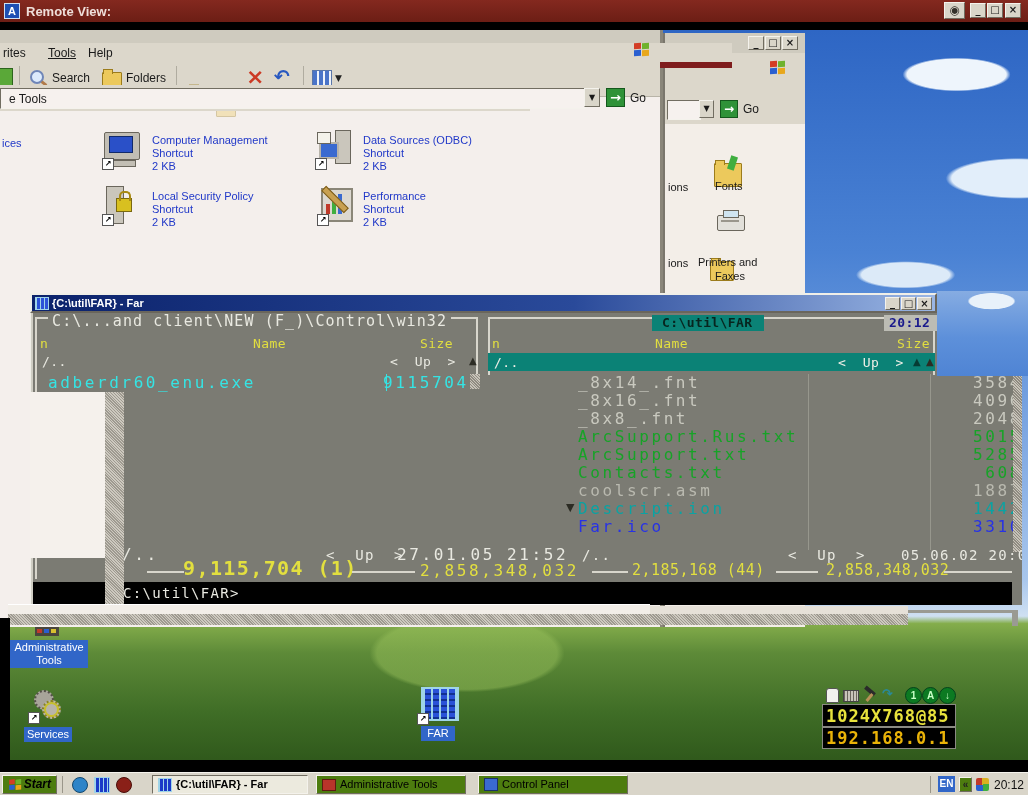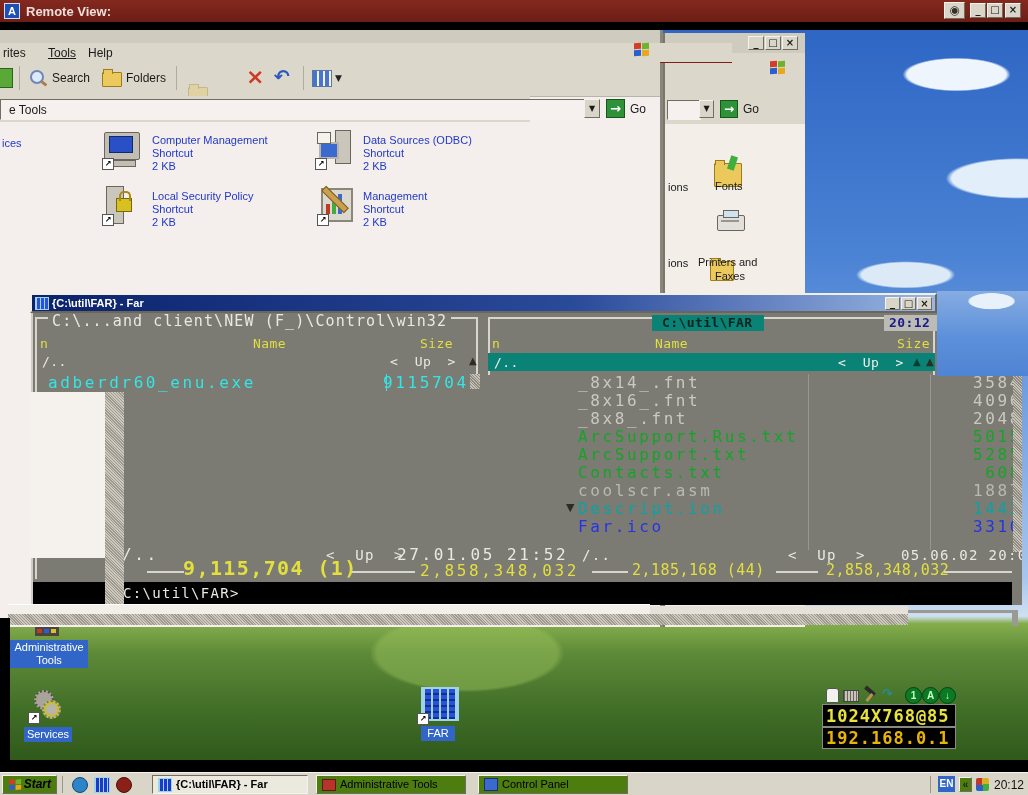--- a/index.html
+++ b/index.html
@@ -119,21 +119,21 @@
       <i class="abs" style="left:5px;top:-6px;width:14px;height:6px;background:#cfe4f0;border:1px solid #6a665c;"></i>
       <i class="abs" style="left:3px;top:4px;width:18px;height:2px;background:#9a968c;"></i>
     </div>
     <span class="abs ui11" style="left:3px;top:224px;color:#1a1a1a;">ions</span>
     <span class="abs ui11" style="left:33px;top:223px;color:#1a1a1a;">Printers and</span>
     <span class="abs ui11" style="left:50px;top:237px;color:#1a1a1a;">Faxes</span>
   </div>
 
   <div class="abs" style="left:0;top:30px;width:663px;height:597px;background:#f4efec;border-right:3px solid #8a867a;box-sizing:border-box;">
     <div class="abs" style="left:0;top:0;width:660px;height:13px;background:#cfcbbf;"></div>
-    <div class="abs" style="left:0;top:13px;width:732px;height:19px;background:#dcd7cb;border-bottom:1px solid #7f1d1d;">
+    <div class="abs" style="left:0;top:13px;width:732px;height:19px;background:#dcd7cb;border-bottom:6px solid #7f1d1d;">
       <span class="abs ui12" style="left:3px;top:3px;color:#1a1a1a;">rites</span>
       <span class="abs ui12" style="left:48px;top:3px;color:#1a1a1a;text-decoration:underline;text-decoration-skip-ink:none;">Tools</span>
       <span class="abs ui12" style="left:88px;top:3px;color:#1a1a1a;">Help</span>
     </div>
     <span class="abs flag" style="left:634px;top:13px;width:20px;height:18px;"><i class="r"></i><i class="g"></i><i class="b"></i><i class="y"></i></span>
     <div class="abs" style="left:0;top:32px;width:660px;height:34px;background:#dcd7cb;border-bottom:1px solid #b8b4a8;">
       <i class="abs" style="left:0;top:6px;width:12px;height:18px;background:#5aa838;border:1px solid #2c641c;border-left:none;"></i>
       <i class="abs" style="left:19px;top:4px;width:1px;height:24px;background:#b0aca0;"></i>
       <i class="abs" style="left:30px;top:8px;width:10px;height:10px;border:2px solid #6f86b8;border-radius:50%;background:#dceafc;"></i>
       <i class="abs" style="left:41px;top:20px;width:6px;height:3px;background:#b07a4a;transform:rotate(38deg);"></i>
@@ -143,21 +143,21 @@
       <i class="abs" style="left:176px;top:4px;width:1px;height:24px;background:#b0aca0;"></i>
       <div class="abs folder" style="left:188px;top:10px;opacity:.35;"></div>
       <div class="abs folder" style="left:216px;top:10px;opacity:.35;"></div>
       <span class="abs" style="left:246px;top:2px;color:#cc3a24;font:bold 22px/26px 'DejaVu Sans',sans-serif;">×</span>
       <span class="abs" style="left:274px;top:2px;color:#2858c0;font:bold 19px/24px 'DejaVu Sans',sans-serif;">↶</span>
       <i class="abs" style="left:303px;top:4px;width:1px;height:24px;background:#b0aca0;"></i>
       <i class="abs" style="left:312px;top:8px;width:18px;height:15px;background:#f0f4fa;border:1px solid #5a76a8;
         background-image:repeating-linear-gradient(90deg,#4a74c8 0 4px,rgba(0,0,0,0) 4px 6px);"></i>
       <span class="abs" style="left:335px;top:10px;font:9px/12px 'DejaVu Sans',sans-serif;color:#222;">▼</span>
     </div>
-    <div class="abs" style="left:0;top:66px;width:530px;height:26px;background:#dcd7cb;">
+    <div class="abs" style="left:0;top:55px;width:530px;height:26px;background:#dcd7cb;">
       <div class="abs sunken" style="left:0;top:3px;width:584px;height:19px;">
         <span class="abs ui12" style="left:8px;top:3px;color:#1a1a1a;">e Tools</span>
       </div>
       <div class="abs winbtn" style="left:584px;top:3px;width:16px;height:19px;font-size:8px;line-height:17px;">▼</div>
       <div class="abs" style="left:606px;top:3px;width:19px;height:19px;background:#2f9238;border:1px solid #14581c;color:#fff;font:bold 13px/17px 'DejaVu Sans',sans-serif;text-align:center;box-sizing:border-box;">→</div>
       <span class="abs ui12" style="left:630px;top:6px;color:#1a1a1a;">Go</span>
     </div>
     
     <span class="abs ui11" style="left:2px;top:107px;color:#2038c8;">ices</span>
 
@@ -192,21 +192,21 @@
       <span class="abs ui11" style="left:52px;top:30px;color:#2038c8;">2 KB</span>
     </div>
     
     <div class="abs" style="left:315px;top:156px;width:210px;height:46px;">
       <i class="abs" style="left:6px;top:2px;width:28px;height:30px;background:#dcd8d0;border:2px solid #8a8678;"></i>
       <i class="abs" style="left:11px;top:18px;width:4px;height:10px;background:#c03a2a;"></i>
       <i class="abs" style="left:17px;top:12px;width:4px;height:16px;background:#3fae3f;"></i>
       <i class="abs" style="left:23px;top:8px;width:4px;height:20px;background:#3a6ad0;"></i>
       <i class="abs" style="left:4px;top:10px;width:30px;height:5px;background:#c8a050;border:1px solid #7a5c1c;transform:rotate(45deg);"></i>
       <span class="shortcut-arrow" style="left:2px;bottom:6px;">↗</span>
-      <span class="abs ui11" style="left:48px;top:4px;color:#2038c8;">Management</span>
+      <span class="abs ui11" style="left:48px;top:4px;color:#2038c8;">Performance</span>
       <span class="abs ui11" style="left:48px;top:17px;color:#2038c8;">Shortcut</span>
       <span class="abs ui11" style="left:48px;top:30px;color:#2038c8;">2 KB</span>
     </div>
   </div>
 
   <div class="abs" style="left:30px;top:293px;width:907px;height:20px;box-sizing:border-box;
       background:linear-gradient(90deg,#0b226b,#2a4a9a 60%,#9ab6e4);border:2px solid;border-color:#f0efe8 #6a665c #6a665c #f0efe8;">
     <i class="abs" style="left:3px;top:2px;width:12px;height:11px;background:#2a52d8;border:1px solid #9fd4e8;
       background-image:repeating-linear-gradient(90deg,#9fd4e8 0 1px,rgba(0,0,0,0) 1px 4px);"></i>
     <span class="abs" style="left:20px;top:2px;color:#fff;font:bold 11px/13px 'Liberation Sans',sans-serif;white-space:pre;">{C:\util\FAR} - Far</span>

